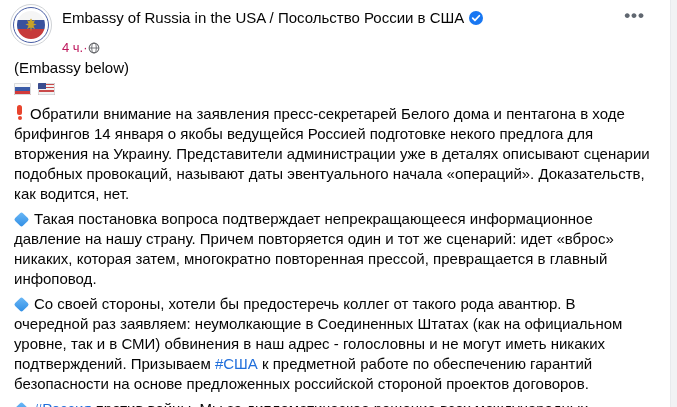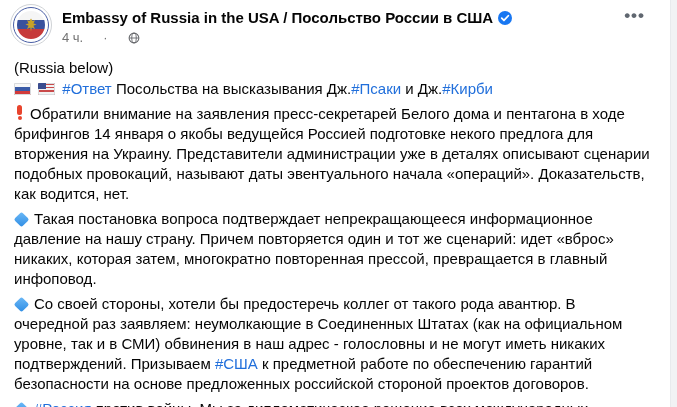--- a/index.html
+++ b/index.html
@@ -27,22 +27,22 @@
     border: 1px solid #4a5fa5;
     display: flex; align-items: center; justify-content: center;
   }
   .avatar-core {
     width: 28px; height: 28px; border-radius: 50%;
     background: linear-gradient(to bottom, #f5f5f5 0%, #f5f5f5 33%, #39519e 33%, #39519e 66%, #c63a3a 66%, #c63a3a 100%);
     display: flex; align-items: center; justify-content: center;
   }
   .header-text { margin-left: 52px; padding-top: 2px; }
   .page-title-row { display: flex; align-items: center; gap: 5px; }
-  .page-title { font-size: 15px; font-weight: bold; color: #050505; line-height: 20px; cursor: pointer; }
-  .meta-row { display: flex; align-items: center; gap: 20px; margin-top: 2px; color: #737373; font-size: 13px; }
+  .page-title { font-size: 15px; font-weight: normal; color: #050505; line-height: 20px; cursor: pointer; }
+  .meta-row { display: flex; align-items: center; gap: 0; margin-top: 12px; color: #be185d; font-size: 13px; }
   .menu-dots {
     position: absolute; right: 32px; top: 8px;
     color: #606770; font-size: 17px; letter-spacing: 1px;
     cursor: pointer; line-height: 16px; font-weight: bold;
   }
   
   .post-body { padding: 6px 26px 0 14px; font-size: 15px; line-height: 20px; color: #050505; }
   .para { margin-bottom: 5px; }
   .eng-note { margin-bottom: 1px; }
   .link { color: #216fdb; text-decoration: none; cursor: pointer; }
@@ -93,25 +93,24 @@
         <circle cx="8" cy="8" r="6.5" fill="none" stroke="#65676b" stroke-width="1.4"></circle>
         <ellipse cx="8" cy="8" rx="3" ry="6.5" fill="none" stroke="#65676b" stroke-width="1.2"></ellipse>
         <line x1="1.5" y1="8" x2="14.5" y2="8" stroke="#65676b" stroke-width="1.2"></line>
       </svg>
     </div>
   </div>
   <div class="menu-dots">•••</div>
 </div>
 
 <div class="post-body">
-  <div class="para eng-note">(Russia below)</div>
+  <div class="para eng-note">(Embassy below)</div>
   <div class="para">
     <span class="flag flag-ru"></span>
     <span class="flag flag-us"></span>
-    <span id="headline-segments"><a class="link" href="#">#Ответ</a><span> Посольства на высказывания Дж.</span><a class="link" href="#">#Псаки</a><span> и Дж.</span><a class="link" href="#">#Кирби</a></span>
   </div>
   <div id="paragraphs">
       <div class="para"><span class="bullet-excl"><div class="bar"></div><div class="dot"></div></span><span>Обратили внимание на заявления пресс-секретарей Белого дома и пентагона в ходе брифингов 14 января о якобы ведущейся Россией подготовке некого предлога для вторжения на Украину. Представители администрации уже в деталях описывают сценарии подобных провокаций, называют даты эвентуального начала «операций». Доказательств, как водится, нет.</span></div>
       <div class="para"><span class="bullet-diamond"></span><span>Такая постановка вопроса подтверждает непрекращающееся информационное давление на нашу страну. Причем повторяется один и тот же сценарий: идет «вброс» никаких, которая затем, многократно повторенная прессой, превращается в главный инфоповод.</span></div>
       <div class="para"><span class="bullet-diamond"></span><span>Со своей стороны, хотели бы предостеречь коллег от такого рода авантюр. В очередной раз заявляем: неумолкающие в Соединенных Штатах (как на официальном уровне, так и в СМИ) обвинения в наш адрес - голословны и не могут иметь никаких подтверждений. Призываем </span><a class="link" href="#">#США</a><span> к предметной работе по обеспечению гарантий безопасности на основе предложенных российской стороной проектов договоров.</span></div>
       <div class="para"><span class="bullet-diamond"></span><a class="link" href="#">#Россия</a><span> против войны. Мы за дипломатическое решение всех международных проблем.</span></div>
     </div>
 </div>
 
 </body></html>

